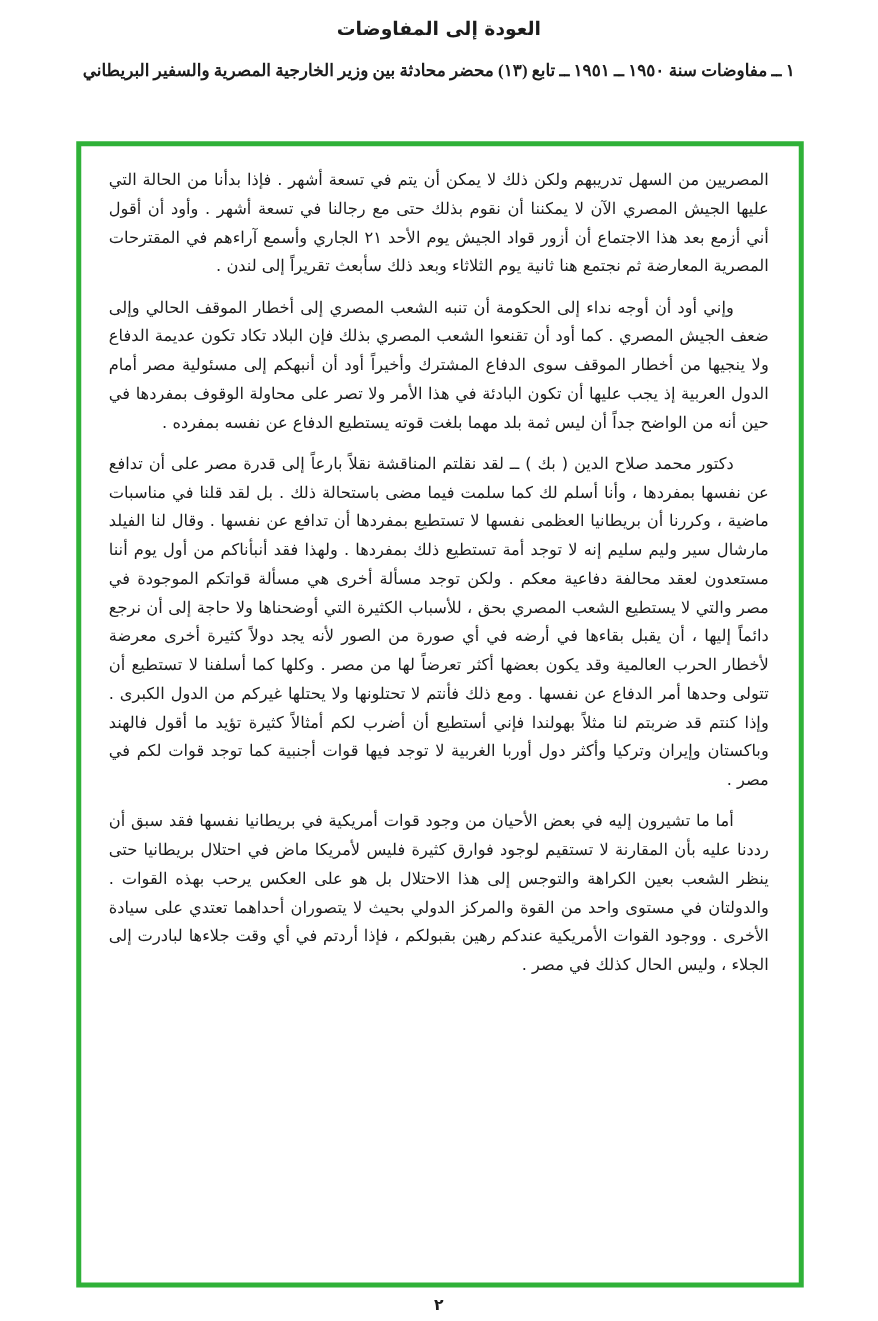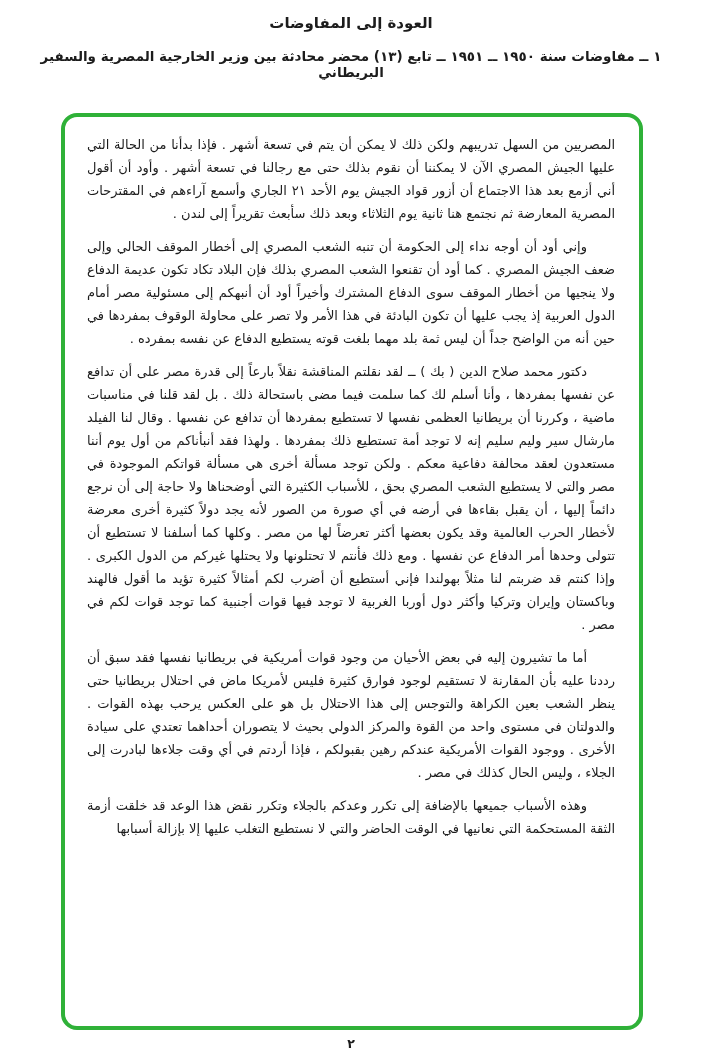--- a/index.html
+++ b/index.html
@@ -29,34 +29,35 @@
   .title {
     font-size: 15px;
     font-weight: bold;
     letter-spacing: 0.3px;
   }
   .heading-line {
     margin-top: 16px;
     font-size: 13.5px;
     font-weight: bold;
     padding: 0 24px;
+    font-family: Liberation Serif, serif;
   }
   .citation {
     margin-top: 9px;
     font-size: 9.5px;
     color: #2a2a2a;
   }
   .content-box {
     position: absolute;
     top: 113px;
     left: 61px;
     width: 582px;
     height: 917px;
     border: 4px solid #2fb138;
-    border-radius: 16px;
+    border-radius: 0;
     padding: 16px 24px 8px 22px;
     overflow: hidden;
   }
   .content-box p {
     margin: 0 0 10px 0;
     font-size: 13px;
     line-height: 23px;
     text-align: justify;
   }
   .content-box p.indent {
@@ -83,18 +84,17 @@
   <div class="header">
     <div class="title">العودة إلى المفاوضات</div>
     <div class="heading-line">١ ــ مفاوضات سنة ١٩٥٠ ــ ١٩٥١ ــ تابع (١٣) محضر محادثة بين وزير الخارجية المصرية والسفير البريطاني</div>
   </div>
 
   <div class="content-box" style="border-color: rgb(47, 177, 56);">
     <p>المصريين من السهل تدريبهم ولكن ذلك لا يمكن أن يتم في تسعة أشهر . فإذا بدأنا من الحالة التي عليها الجيش المصري الآن لا يمكننا أن نقوم بذلك حتى مع رجالنا في تسعة أشهر . وأود أن أقول أني أزمع بعد هذا الاجتماع أن أزور قواد الجيش يوم الأحد ٢١ الجاري وأسمع آراءهم في المقترحات المصرية المعارضة ثم نجتمع هنا ثانية يوم الثلاثاء وبعد ذلك سأبعث تقريراً إلى لندن .</p>
     <p class="indent">وإني أود أن أوجه نداء إلى الحكومة أن تنبه الشعب المصري إلى أخطار الموقف الحالي وإلى ضعف الجيش المصري . كما أود أن تقنعوا الشعب المصري بذلك فإن البلاد تكاد تكون عديمة الدفاع ولا ينجيها من أخطار الموقف سوى الدفاع المشترك وأخيراً أود أن أنبهكم إلى مسئولية مصر أمام الدول العربية إذ يجب عليها أن تكون البادئة في هذا الأمر ولا تصر على محاولة الوقوف بمفردها في حين أنه من الواضح جداً أن ليس ثمة بلد مهما بلغت قوته يستطيع الدفاع عن نفسه بمفرده .</p>
     <p class="indent"><span class="speaker">دكتور محمد صلاح الدين ( بك ) ــ</span> <span>لقد نقلتم المناقشة نقلاً بارعاً إلى قدرة مصر على أن تدافع عن نفسها بمفردها ، وأنا أسلم لك كما سلمت فيما مضى باستحالة ذلك . بل لقد قلنا في مناسبات ماضية ، وكررنا أن بريطانيا العظمى نفسها لا تستطيع بمفردها أن تدافع عن نفسها . وقال لنا الفيلد مارشال سير وليم سليم إنه لا توجد أمة تستطيع ذلك بمفردها . ولهذا فقد أنبأناكم من أول يوم أننا مستعدون لعقد محالفة دفاعية معكم . ولكن توجد مسألة أخرى هي مسألة قواتكم الموجودة في مصر والتي لا يستطيع الشعب المصري بحق ، للأسباب الكثيرة التي أوضحناها ولا حاجة إلى أن نرجع دائماً إليها ، أن يقبل بقاءها في أرضه في أي صورة من الصور لأنه يجد دولاً كثيرة أخرى معرضة لأخطار الحرب العالمية وقد يكون بعضها أكثر تعرضاً لها من مصر . وكلها كما أسلفنا لا تستطيع أن تتولى وحدها أمر الدفاع عن نفسها . ومع ذلك فأنتم لا تحتلونها ولا يحتلها غيركم من الدول الكبرى . وإذا كنتم قد ضربتم لنا مثلاً بهولندا فإني أستطيع أن أضرب لكم أمثالاً كثيرة تؤيد ما أقول فالهند وباكستان وإيران وتركيا وأكثر دول أوربا الغربية لا توجد فيها قوات أجنبية كما توجد قوات لكم في مصر .</span></p>
     <p class="indent">أما ما تشيرون إليه في بعض الأحيان من وجود قوات أمريكية في بريطانيا نفسها فقد سبق أن رددنا عليه بأن المقارنة لا تستقيم لوجود فوارق كثيرة فليس لأمريكا ماض في احتلال بريطانيا حتى ينظر الشعب بعين الكراهة والتوجس إلى هذا الاحتلال بل هو على العكس يرحب بهذه القوات . والدولتان في مستوى واحد من القوة والمركز الدولي بحيث لا يتصوران أحداهما تعتدي على سيادة الأخرى . ووجود القوات الأمريكية عندكم رهين بقبولكم ، فإذا أردتم في أي وقت جلاءها لبادرت إلى الجلاء ، وليس الحال كذلك في مصر .</p>
-    <p class="indent">وهذه الأسباب جميعها بالإضافة إلى تكرر وعدكم بالجلاء وتكرر نقض هذا الوعد قد خلقت أزمة الثقة المستحكمة التي نعانيها في الوقت الحاضر والتي لا نستطيع التغلب عليها إلا بإزالة أسبابها</p>
   </div>
 
   <div class="page-number">٢</div>
 
 </div>
 
 </body></html>

